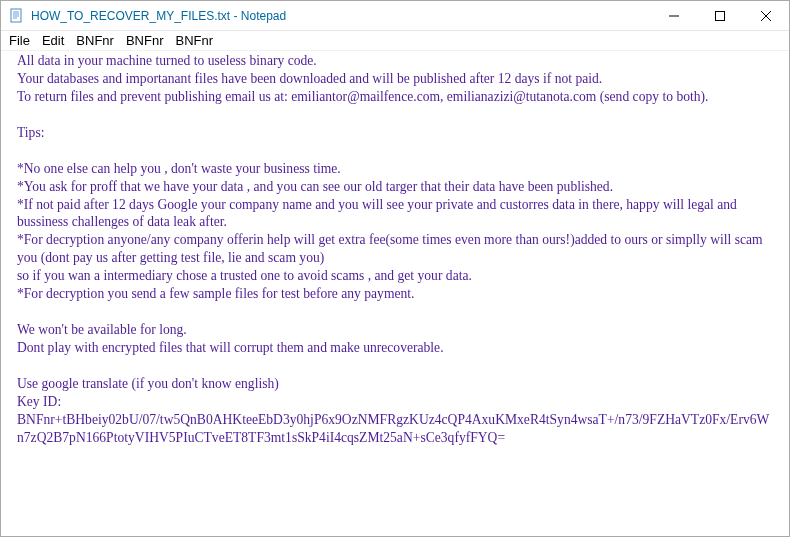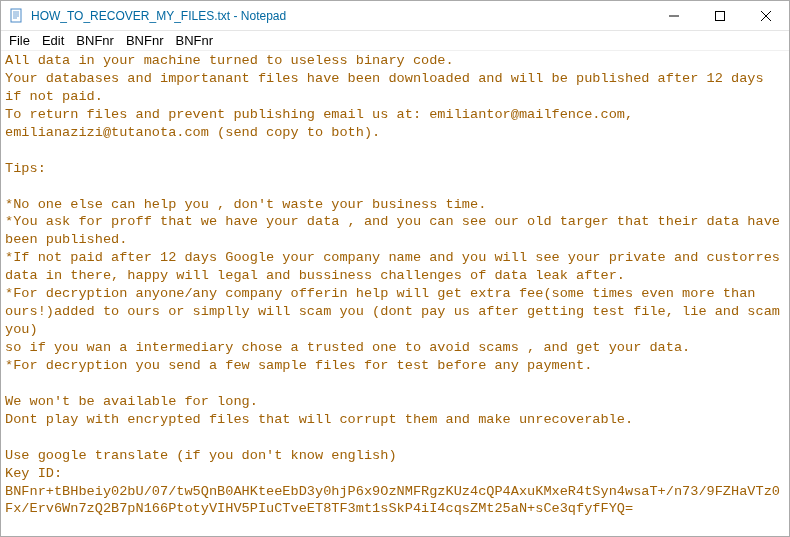--- a/index.html
+++ b/index.html
@@ -91,28 +91,28 @@
       border-bottom: 1px solid #f0f0f0;
     }
     .menu-item {
       padding: 0 6px;
       font-size: 13px;
       color: #000;
       cursor: default;
     }
     .content {
       flex: 1;
-      padding: 1px 4px;
-      font-family: Liberation Mono, monospace;
+      padding: 1px 16px;
+      font-family: Liberation Serif, serif;
       font-size: 13.6px;
       line-height: 1.32;
       white-space: pre-wrap;
       word-wrap: break-word;
       overflow: auto;
-      color: #a16207;
+      color: #4c1d95;
       background: transparent;
     }
     .content-layer {
       position: relative;
       z-index: 3;
     }
   </style>
 </head>
 <body>
 

